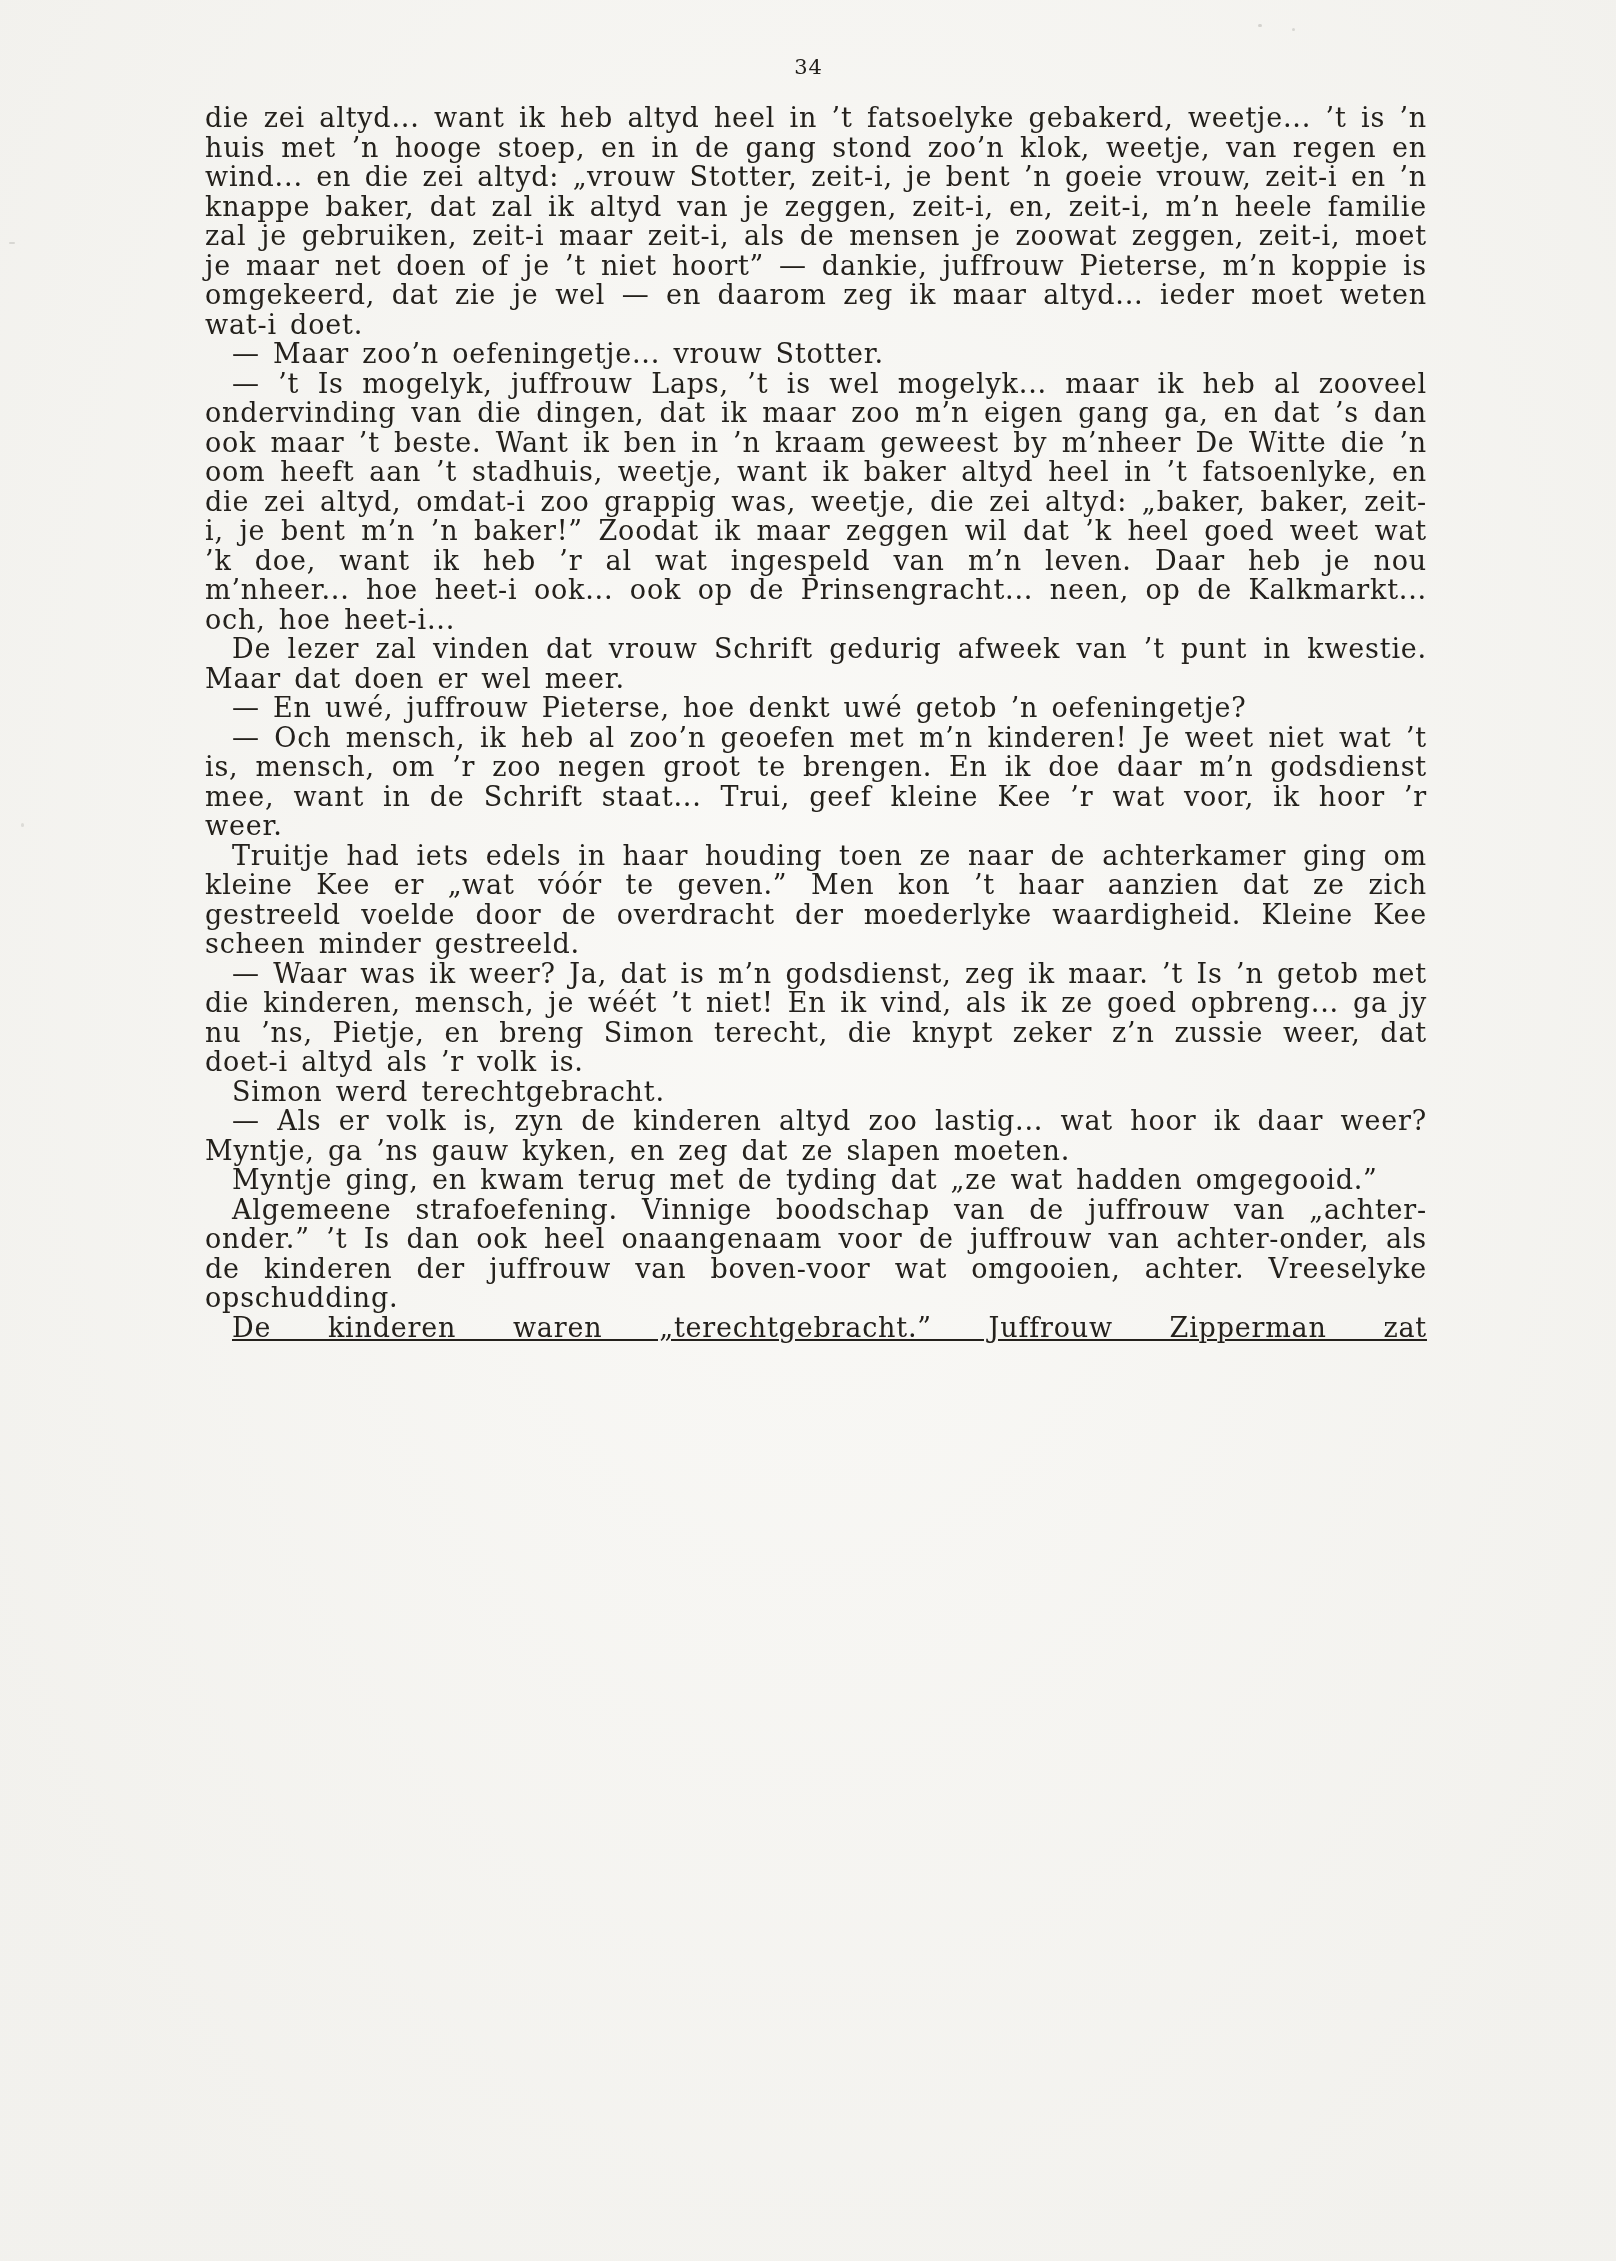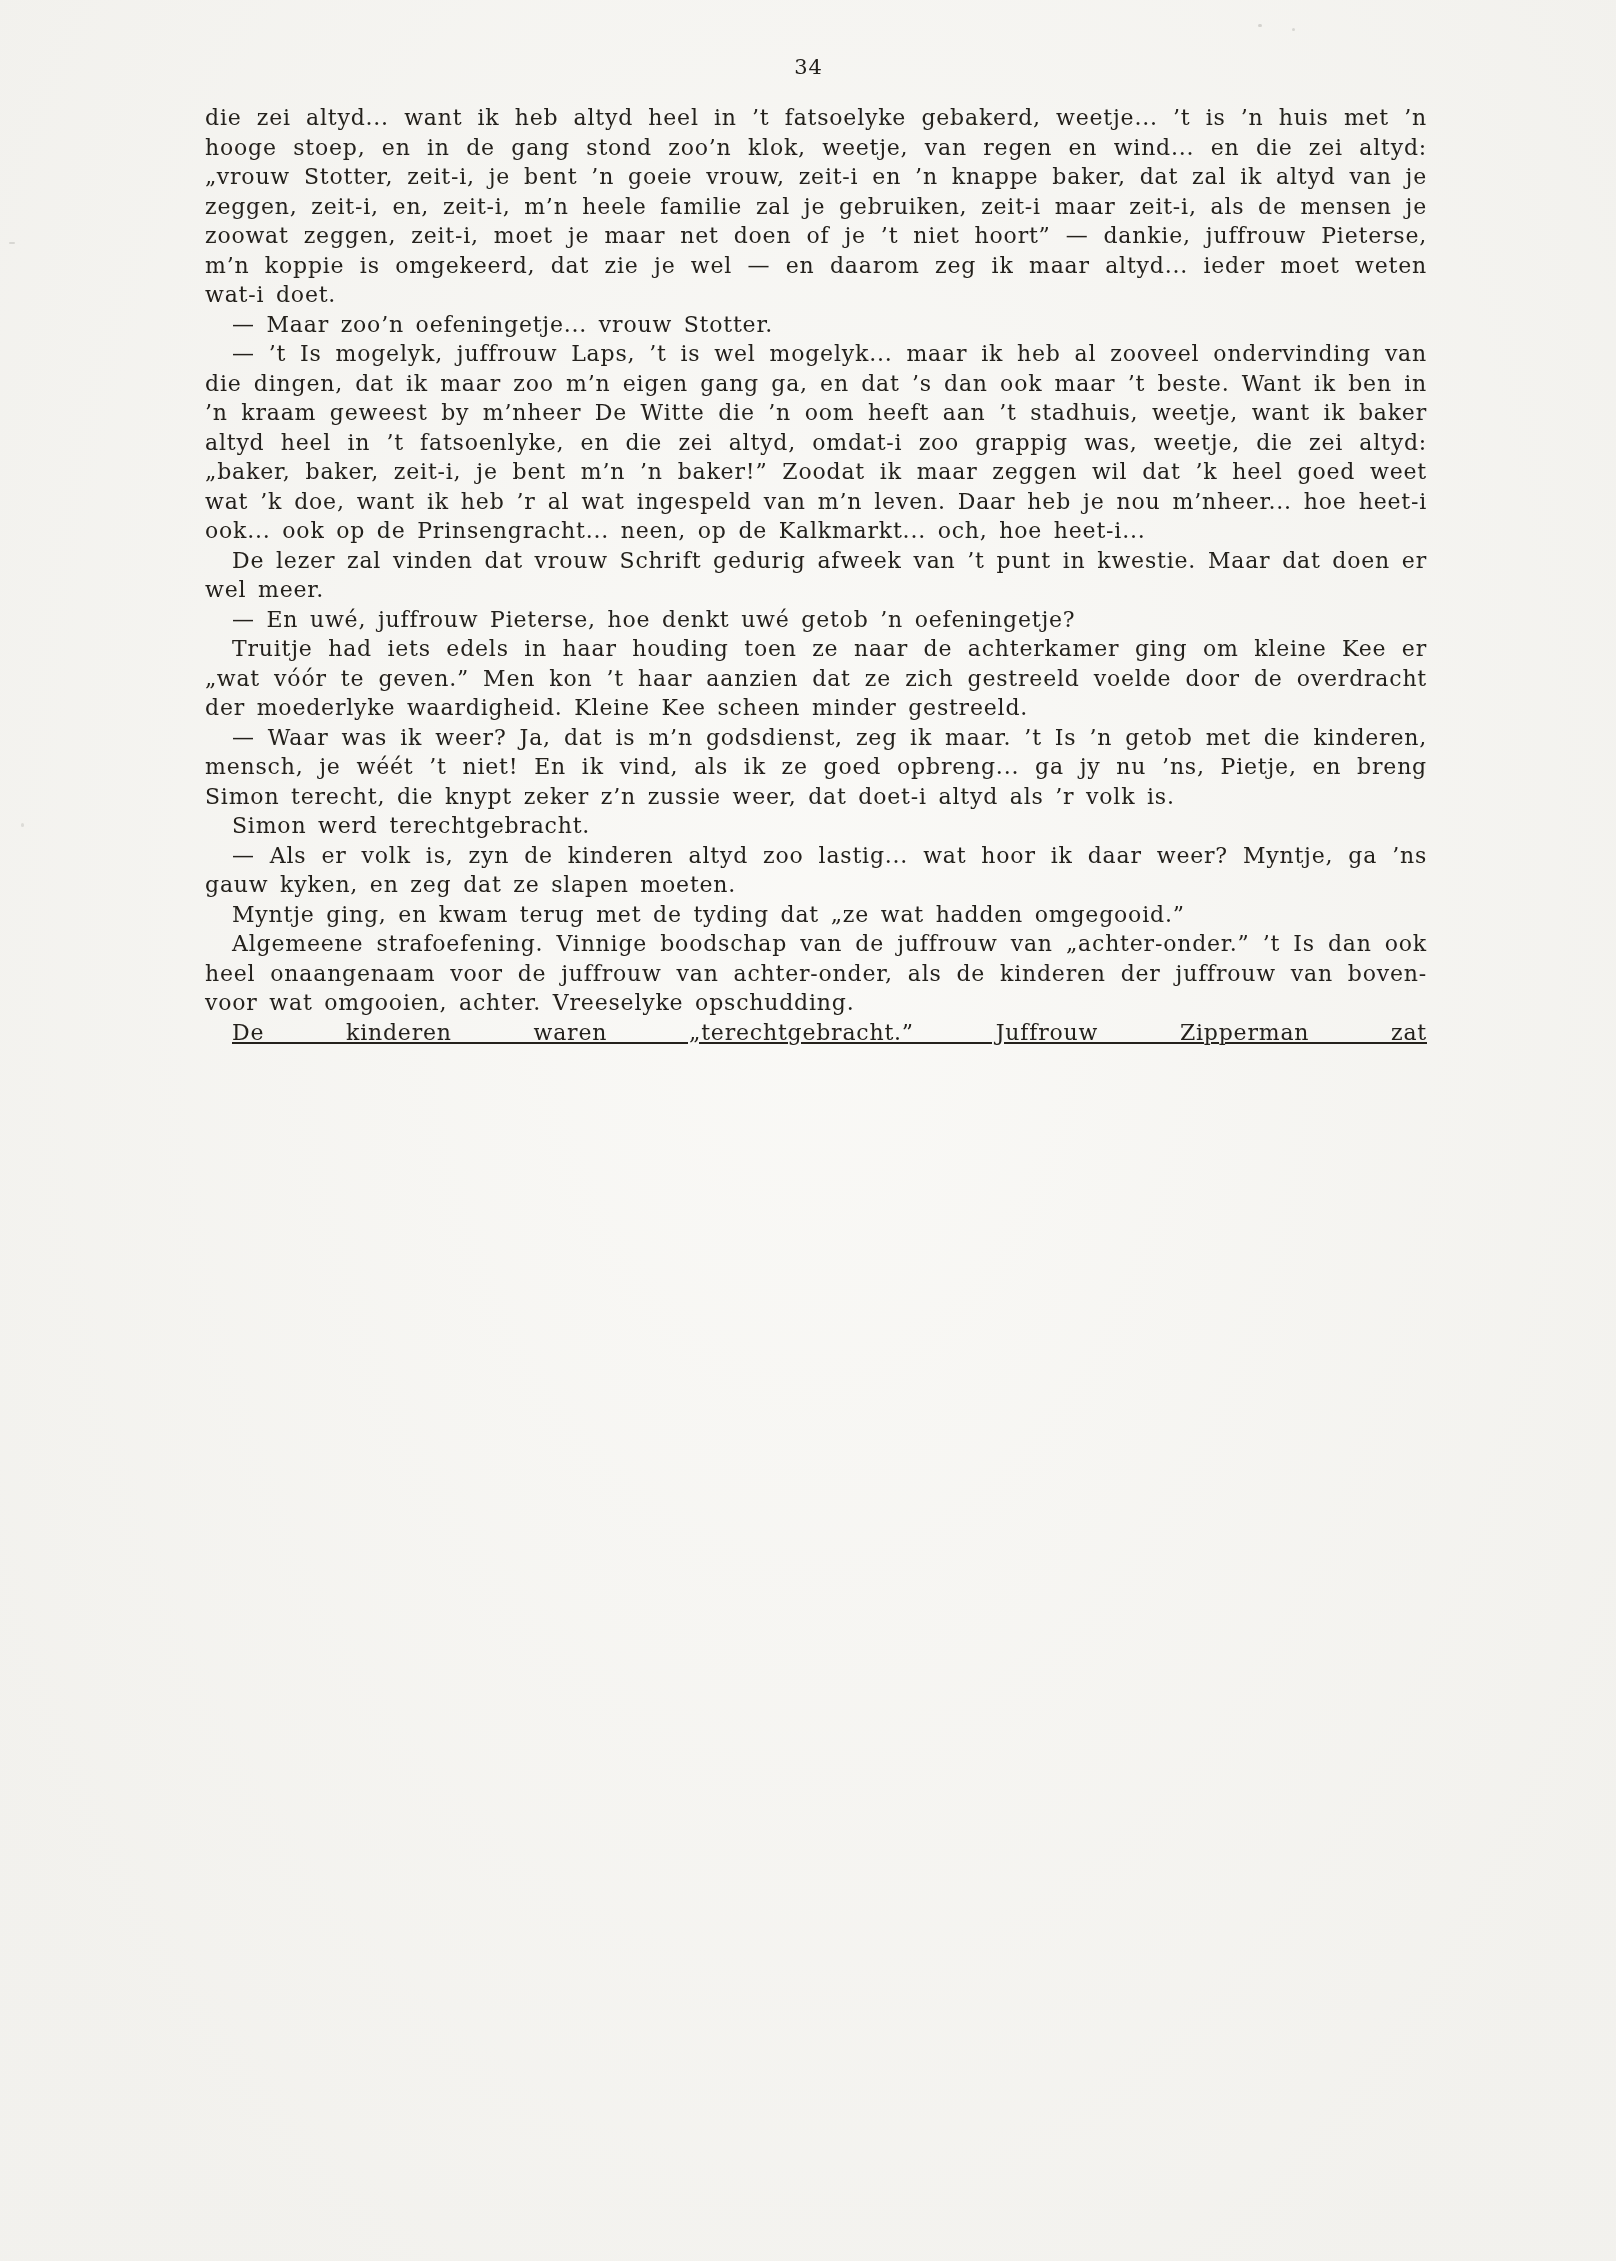--- a/index.html
+++ b/index.html
@@ -29,21 +29,21 @@
     width: 100%;
     text-align: center;
     font-size: 21px;
     letter-spacing: 0.8px;
   }
   .text-block {
     position: absolute;
     top: 103px;
     left: 205px;
     width: 1222px;
-    font-size: 22px;
+    font-size: 27px;
     line-height: 29.5px;
     text-align: justify;
     letter-spacing: 0.8px;
     word-spacing: 3.9px;
   }
   .para {
     margin: 0;
     padding: 0;
   }
   .para.indent {
@@ -75,20 +75,21 @@
   <div class="speck s4"></div>
 
   <div class="page-number">34</div>
 
   <div class="text-block">
     <p class="para">die zei altyd... want ik heb altyd heel in ’t fatsoelyke gebakerd, weetje... ’t is ’n huis met ’n hooge stoep, en in de gang stond zoo’n klok, weetje, van regen en wind... en die zei altyd: „vrouw Stotter, zeit-i, je bent ’n goeie vrouw, zeit-i en ’n knappe baker, dat zal ik altyd van je zeggen, zeit-i, en, zeit-i, m’n heele familie zal je gebruiken, zeit-i maar zeit-i, als de mensen je zoowat zeggen, zeit-i, moet je maar net doen of je ’t niet hoort” — dankie, juffrouw Pieterse, m’n koppie is omgekeerd, dat zie je wel — en daarom zeg ik maar altyd... ieder moet weten wat-i doet.</p>
     <p class="para indent">— Maar zoo’n oefeningetje... vrouw Stotter.</p>
     <p class="para indent">— ’t Is mogelyk, juffrouw Laps, ’t is wel mogelyk... maar ik heb al zooveel ondervinding van die dingen, dat ik maar zoo m’n eigen gang ga, en dat ’s dan ook maar ’t beste. Want ik ben in ’n kraam geweest by m’nheer De Witte die ’n oom heeft aan ’t stadhuis, weetje, want ik baker altyd heel in ’t fatsoenlyke, en die zei altyd, omdat-i zoo grappig was, weetje, die zei altyd: „baker, baker, zeit-i, je bent m’n ’n baker!” Zoodat ik maar zeggen wil dat ’k heel goed weet wat ’k doe, want ik heb ’r al wat ingespeld van m’n leven. Daar heb je nou m’nheer... hoe heet-i ook... ook op de Prinsengracht... neen, op de Kalkmarkt... och, hoe heet-i...</p>
     <p class="para indent">De lezer zal vinden dat vrouw Schrift gedurig afweek van ’t punt in kwestie. Maar dat doen er wel meer.</p>
     <p class="para indent">— En uwé, juffrouw Pieterse, hoe denkt uwé getob ’n oefeningetje?</p>
+    <p class="para indent">— Och mensch, ik heb al zoo’n geoefen met m’n kinderen! Je weet niet wat ’t is, mensch, om ’r zoo negen groot te brengen. En ik doe daar m’n godsdienst mee, want in de Schrift staat... Trui, geef kleine Kee ’r wat voor, ik hoor ’r weer.</p>
     <p class="para indent">Truitje had iets edels in haar houding toen ze naar de achterkamer ging om kleine Kee er „wat vóór te geven.” Men kon ’t haar aanzien dat ze zich gestreeld voelde door de overdracht der moederlyke waardigheid. Kleine Kee scheen minder gestreeld.</p>
     <p class="para indent">— Waar was ik weer? Ja, dat is m’n godsdienst, zeg ik maar. ’t Is ’n getob met die kinderen, mensch, je wéét ’t niet! En ik vind, als ik ze goed opbreng... ga jy nu ’ns, Pietje, en breng Simon terecht, die knypt zeker z’n zussie weer, dat doet-i altyd als ’r volk is.</p>
     <p class="para indent">Simon werd terechtgebracht.</p>
     <p class="para indent">— Als er volk is, zyn de kinderen altyd zoo lastig... wat hoor ik daar weer? Myntje, ga ’ns gauw kyken, en zeg dat ze slapen moeten.</p>
     <p class="para indent">Myntje ging, en kwam terug met de tyding dat „ze wat hadden omgegooid.”</p>
     <p class="para indent">Algemeene strafoefening. Vinnige boodschap van de juffrouw van „achter-onder.” ’t Is dan ook heel onaangenaam voor de juffrouw van achter-onder, als de kinderen der juffrouw van boven-voor wat omgooien, achter. Vreeselyke opschudding.</p>
     <p class="para indent justify-last">De kinderen waren „terechtgebracht.” Juffrouw Zipperman zat</p>
   </div>
 
 </div>

